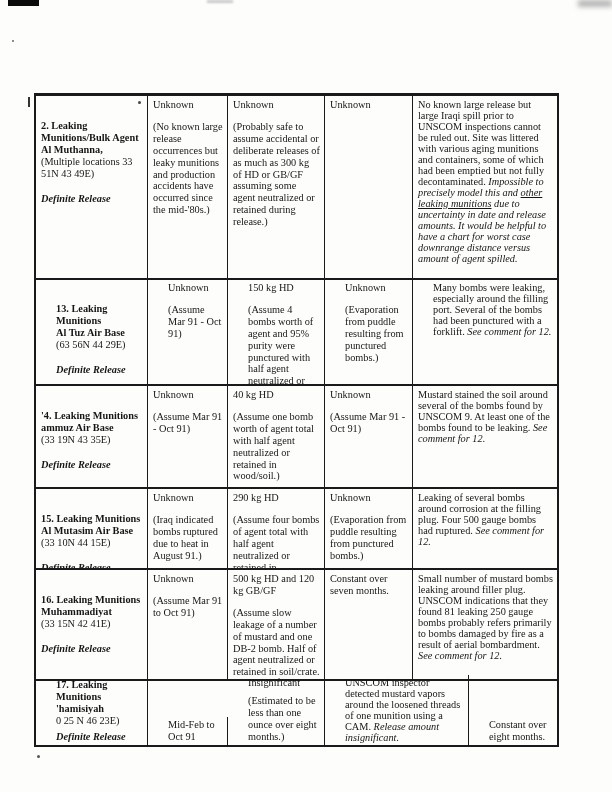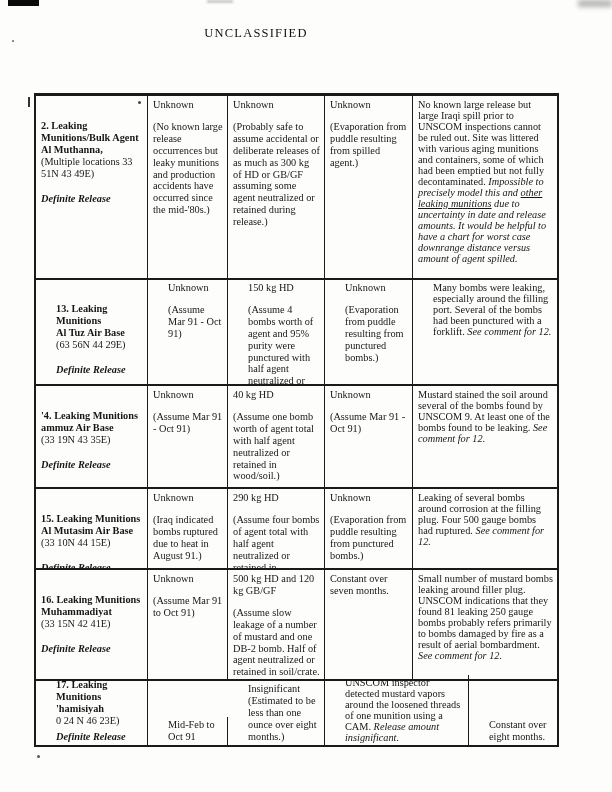--- a/index.html
+++ b/index.html
@@ -48,40 +48,39 @@
   .r15 { height:81px; }
   .r16 { height:111px; }
   .r17 { height:64px;align-items:flex-end; }
   .r13 .cell, .r17 .cell { padding-top:2px;padding-left:20px; }
 
   .site-title { font-weight:bold; white-space:pre-line;margin-top:21px; }
   .site-loc   { white-space:pre-line; }
   .release    { margin-top:13px; font-weight:bold; font-style:italic; }
   .release.tight { margin-top:4px; }
   .note { margin-top:10px; }
-  .note.no-gap { margin-top:0; }
+  .note.no-gap { margin-top:6px; }
   .c5 i { font-style:italic; }
   .c5 u { text-decoration:underline; }
 
   
   .artifact { position:absolute; pointer-events:none; }
   .a-topleft   { left:8px;  top:0;     width:31px; height:6px; background:#0b0b0b; }
   .a-topcenter { left:207px; top:0;    width:26px; height:3px; background:#c9c9c9; filter:blur(1px); }
   .a-topright  { right:0;   top:0;     width:34px; height:7px; background:#b5b5b5; filter:blur(2.5px); }
   .a-dot1      { left:12px; top:40px;  width:2px;  height:2px; background:#666; border-radius:50%; }
   .a-lefttick  { left:28px; top:97px;  width:2px;  height:10px; background:#333; }
   .a-rowdot    { left:138px; top:101px; width:3px; height:3px; background:#444; border-radius:50%; }
   .a-botdot    { left:37px; top:755px; width:3px;  height:3px; background:#555; border-radius:50%; }
 </style>
 </head>
 <body>
 
 <div class="page">
 
-  <div class="classification">UNCLASSIFIED</div>
 
   <div class="doc-table">
 
     <div class="trow r12">
       <div class="cell c1">
         <div class="site-title">2.  Leaking
 Munitions/Bulk Agent
 Al Muthanna,</div>
         <div class="site-loc">(Multiple locations 33
 51N 43 49E)</div>
@@ -90,21 +89,20 @@
       <div class="cell c2">
         <div>Unknown</div>
         <div class="note">(No known large release occurrences but leaky munitions and production accidents have occurred since the mid-'80s.)</div>
       </div>
       <div class="cell c3">
         <div>Unknown</div>
         <div class="note">(Probably safe to assume accidental or deliberate releases of as much as 300 kg of HD or GB/GF assuming some agent neutralized or retained during release.)</div>
       </div>
       <div class="cell c4">
         <div>Unknown</div>
-        <div class="note">(Evaporation from puddle resulting from spilled agent.)</div>
       </div>
       <div class="cell c5">
         <span>No known large release but large Iraqi spill prior to UNSCOM inspections cannot be ruled out.  Site was littered with various aging munitions and containers, some of which had been emptied but not fully decontaminated. </span><i><span>Impossible to precisely model this and </span><u>other leaking munitions</u><span> due to uncertainty in date and release amounts.  It would be helpful to have a chart for worst case downrange distance versus amount of agent spilled.</span></i>
       </div>
     </div>
 
     <div class="trow r13">
       <div class="cell c1">
         <div class="site-title">13. Leaking Munitions
 Al Tuz Air Base</div>
@@ -196,21 +194,21 @@
       </div>
       <div class="cell c5">
         <span>Small number of mustard bombs leaking around filler plug.  UNSCOM indications that they found 81  leaking 250 gauge bombs probably refers primarily to bombs damaged by fire as a result of aerial bombardment. </span><i>See comment for 12.</i>
       </div>
     </div>
 
     <div class="trow r17">
       <div class="cell c1">
         <div class="site-title">17.  Leaking Munitions
 'hamisiyah</div>
-        <div class="site-loc">0 24 N 46 23E)</div>
+        <div class="site-loc">0 25 N 46 23E)</div>
         <div class="release tight">Definite Release</div>
       </div>
       <div class="cell c2">
         <div>Mid-Feb  to Oct 91</div>
       </div>
       <div class="cell c3">
         <div>Insignificant</div>
         <div class="note no-gap">(Estimated to be less than one ounce over eight months.)</div>
       </div>
       <div class="cell c5">

